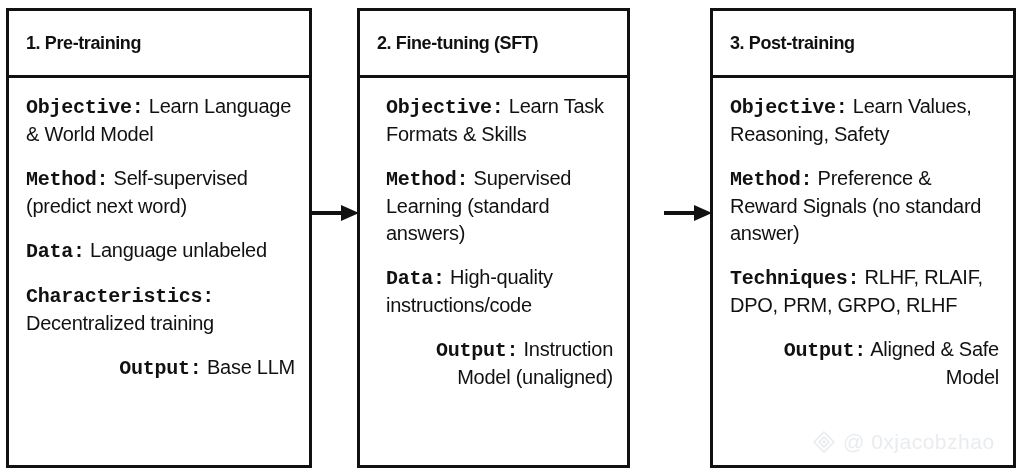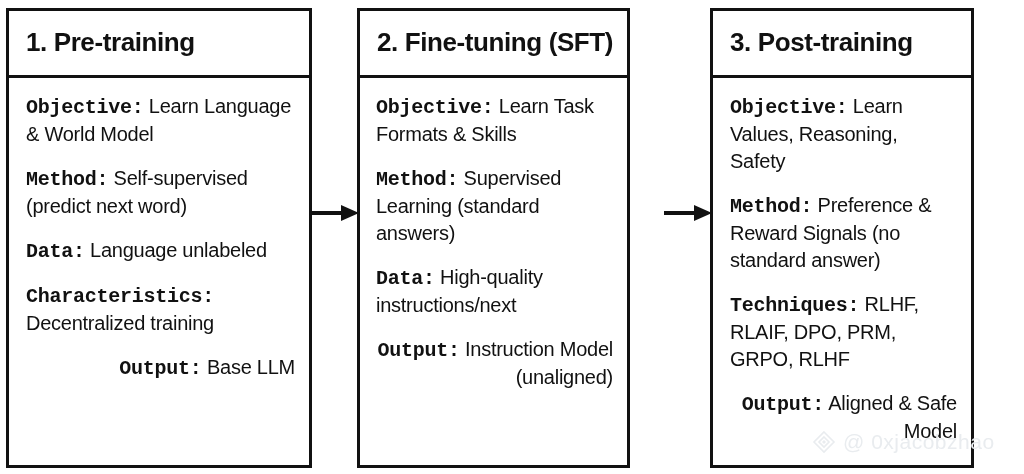--- a/index.html
+++ b/index.html
@@ -32,34 +32,34 @@
     top: 8px;
     height: 460px;
     box-sizing: border-box;
     border: 3px solid #111111;
     background: #ffffff;
     display: flex;
     flex-direction: column;
   }
   #stage-1 { left: 6px;   width: 306px; }
   #stage-2 { left: 357px; width: 273px; }
-  #stage-3 { left: 710px; width: 264px; }
+  #stage-3 { left: 710px; width: 306px; }
 
   .stage-header {
     flex: 0 0 auto;
     height: 67px;
     box-sizing: border-box;
     border-bottom: 3px solid #111111;
     display: flex;
     align-items: center;
     padding-left: 17px;
     padding-right: 10px;
   }
   .stage-title {
-    font-size: 26px;
+    font-size: 18px;
     font-weight: bold;
     letter-spacing: -0.4px;
     line-height: 1.05;
     white-space: nowrap;
   }
 
   .stage-body {
     flex: 1 1 auto;
     padding: 14px 14px 0 17px;
     box-sizing: border-box;
@@ -73,21 +73,21 @@
   }
   .field:last-child { margin-bottom: 0; text-align: right; }
   .field .k {
     font-weight: bold;
     font-family: Liberation Mono, monospace;
   }
   .field .v { font-weight: normal; }
 
   
   #stage-1 .stage-body { padding-top: 15px; }
-  #stage-2 .stage-body { padding-top: 15px; padding-left: 16px; }
+  #stage-2 .stage-body { padding-top: 15px; padding-left: 26px; }
   #stage-3 .stage-body { padding-top: 15px; padding-left: 17px; }
 
   
   .arrow {
     position: absolute;
     top: 205px;
     height: 16px;
     display: block;
   }
   #arrow-1 { left: 311px; width: 48px; }
@@ -157,21 +157,21 @@
       <p class="field">
         <span class="k">Objective:</span>
         <span class="v">Learn Task Formats &amp; Skills</span>
       </p>
       <p class="field">
         <span class="k">Method:</span>
         <span class="v">Supervised Learning (standard answers)</span>
       </p>
       <p class="field">
         <span class="k">Data:</span>
-        <span class="v">High-quality instructions/next</span>
+        <span class="v">High-quality instructions/code</span>
       </p>
       <p class="field">
         <span class="k">Output:</span>
         <span class="v">Instruction Model (unaligned)</span>
       </p>
     </div>
   </div>
 
   <svg class="arrow" id="arrow-2" viewBox="0 0 48 16" width="48" height="16" aria-hidden="true">
     <line x1="0" y1="8" x2="33" y2="8" stroke="#111111" stroke-width="4"></line>

